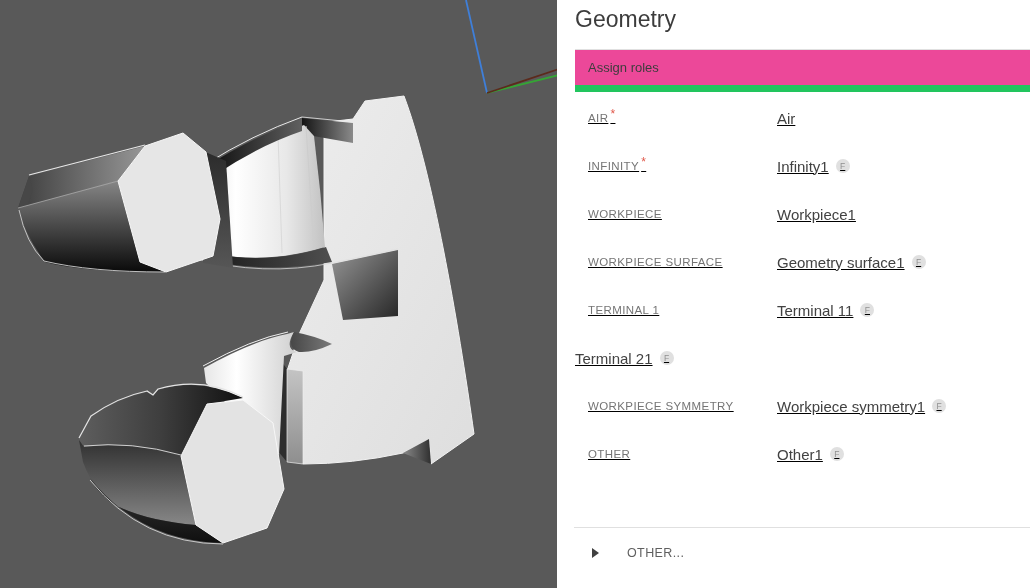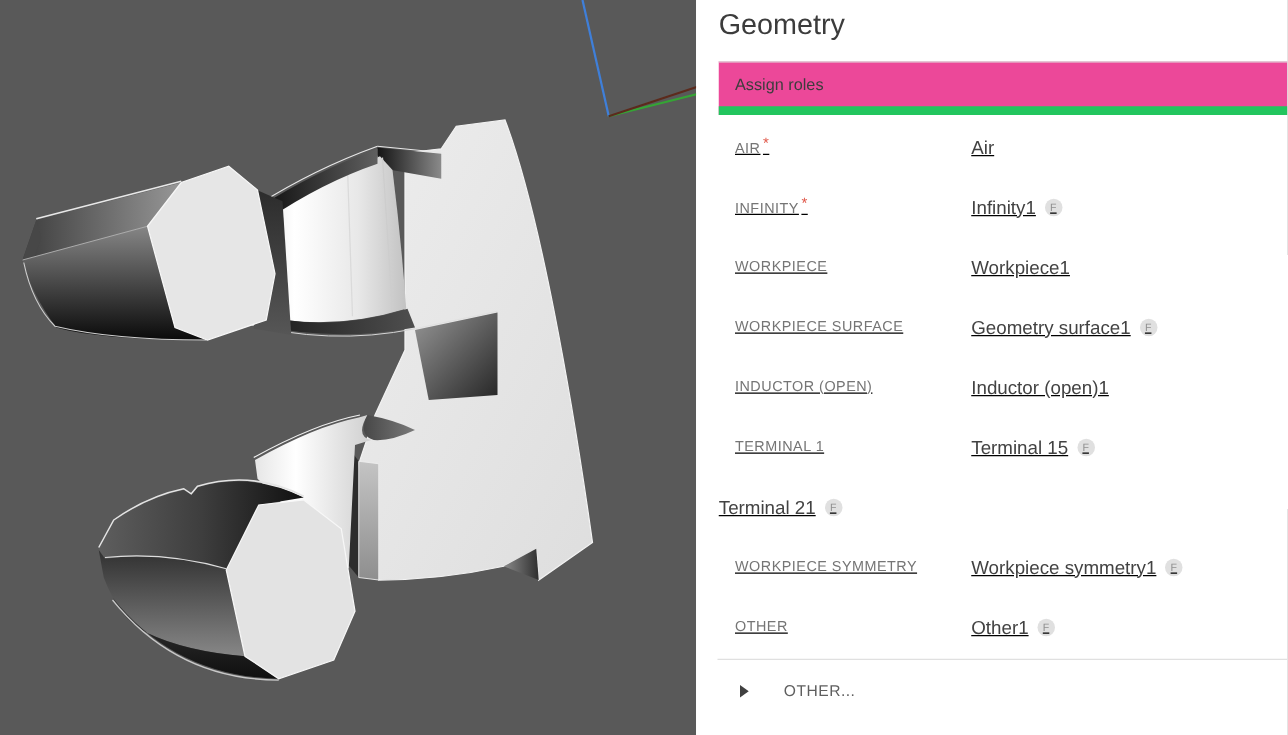--- a/index.html
+++ b/index.html
@@ -186,31 +186,25 @@
       </div>
 
       <div class="row">
         <div class="row-label"><span>WORKPIECE SURFACE</span></div>
         <div class="row-value">
             <span>Geometry surface1</span>
             <span class="badge">F</span>
           </div>
       </div>
 
-      <div class="row">
-        <div class="row-label"><span>INDUCTOR (OPEN)</span></div>
-        <div class="row-value">
-            <span>Inductor (open)1</span>
-          </div>
-      </div>
 
       <div class="row">
         <div class="row-label"><span>TERMINAL 1</span></div>
         <div class="row-value">
-            <span>Terminal 15</span>
+            <span>Terminal 11</span>
             <span class="badge">F</span>
           </div>
       </div>
 
       <div class="row">
         <div class="row-value">
             <span>Terminal 21</span>
             <span class="badge">F</span>
           </div>
       </div>

